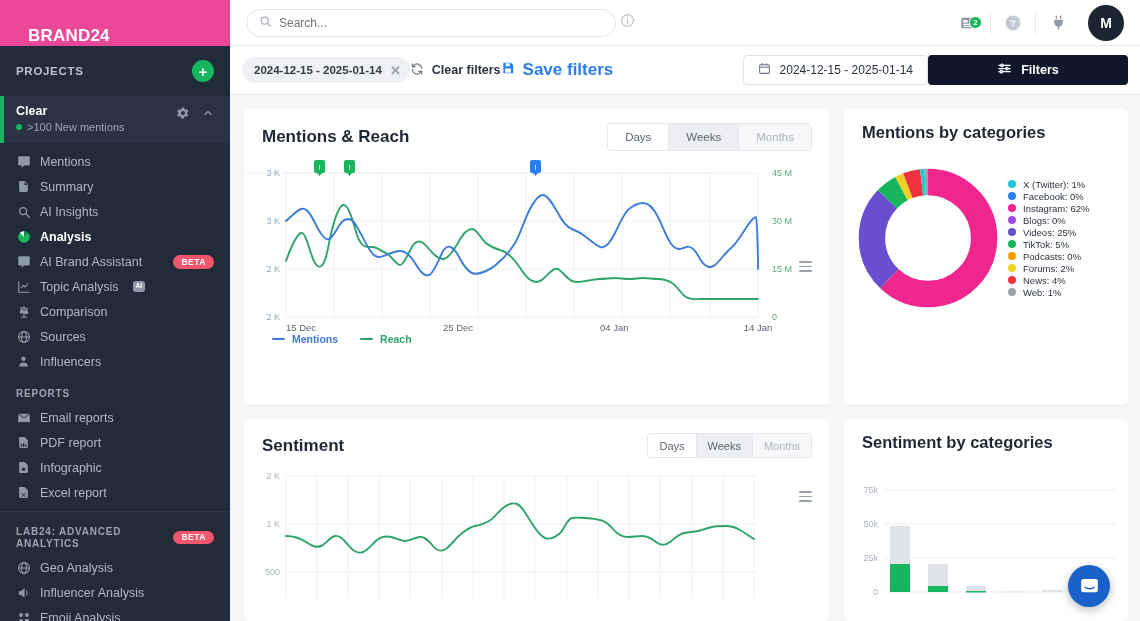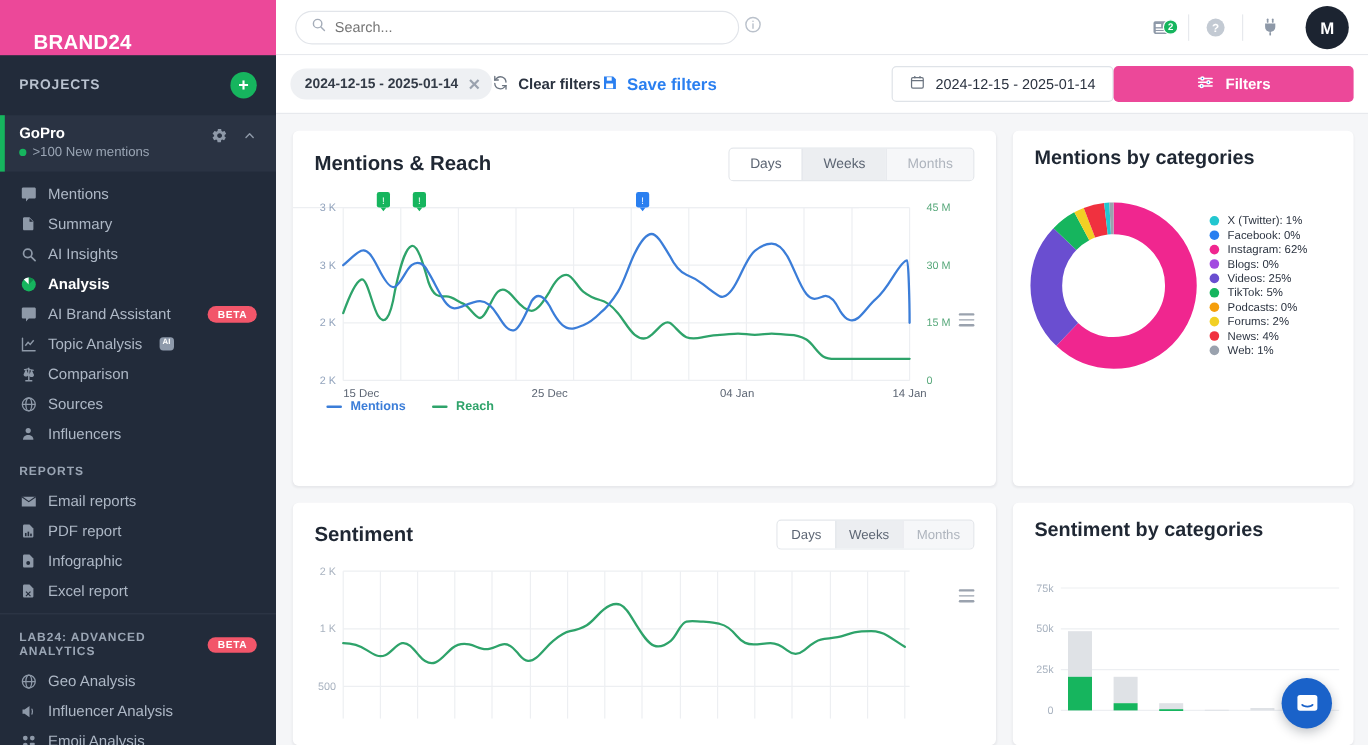--- a/index.html
+++ b/index.html
@@ -142,30 +142,30 @@
     padding: 0 9px 0 12px; font-size: 11.5px; color: #333b47; font-weight: bold;
     cursor: pointer;
   }
   .chip .x { color: #9aa2ae; font-size: 13px; line-height: 1; }
   .clear-filters {
     display: flex; align-items: center; gap: 8px;
     font-size: 12.5px; color: #2b3340; font-weight: bold; cursor: pointer;
   }
   .save-filters {
     display: flex; align-items: center; gap: 8px;
-    font-size: 14px; color: #2a7ff0; font-weight: bold; cursor: pointer;
+    font-size: 17px; color: #2a7ff0; font-weight: bold; cursor: pointer;
   }
   .datepicker {
     margin-left: auto;
     height: 30px; border: 1px solid #dfe3e8; border-radius: 4px; background: #fff;
     display: flex; align-items: center; gap: 9px; padding: 0 14px;
     font-size: 12px; color: #2b3340; cursor: pointer;
   }
   .filters-btn {
-    width: 200px; height: 30px; background: #ec4899; border-radius: 4px;
+    width: 200px; height: 30px; background: #0f172a; border-radius: 4px;
     display: flex; align-items: center; justify-content: center; gap: 9px;
     color: #fff; font-size: 12.5px; font-weight: bold; cursor: pointer;
   }
 
   .content {
     flex: 1; overflow: hidden;
     padding: 14px 12px 0 14px;
     display: grid;
     grid-template-columns: 586px 1fr;
     grid-template-rows: 296px auto;
@@ -241,21 +241,21 @@
       <span class="brand-text">BRAND24</span>
     </div>
 
     <div class="projects-row">
       <span class="projects-label">PROJECTS</span>
       <span class="add-btn">+</span>
     </div>
 
     <div class="project-row">
       <div>
-        <div class="project-name">GoPro</div>
+        <div class="project-name">Clear</div>
         <div class="project-sub">
           <span class="dot-green"></span>
           <span>&gt;100 New mentions</span>
         </div>
       </div>
       <div class="proj-actions">
         <span>
           <svg width="14" height="14" viewBox="0 0 24 24" fill="#8e99a8">
               <path d="M19.1 12.9c0-.3.1-.6.1-.9s0-.6-.1-.9l2-1.5c.2-.2.2-.4.1-.6l-1.9-3.3c-.1-.2-.4-.3-.6-.2l-2.4.9c-.5-.4-1-.7-1.6-.9l-.4-2.5c0-.2-.2-.4-.5-.4h-3.8c-.2 0-.4.2-.5.4l-.4 2.5c-.6.2-1.1.6-1.6.9l-2.4-.9c-.2-.1-.5 0-.6.2L2.1 9c-.1.2-.1.5.1.6l2 1.5c0 .3-.1.6-.1.9s0 .6.1.9l-2 1.5c-.2.2-.2.4-.1.6L4 18.3c.1.2.4.3.6.2l2.4-.9c.5.4 1 .7 1.6.9l.4 2.5c.1.2.2.4.5.4h3.8c.2 0 .4-.2.5-.4l.4-2.5c.6-.2 1.1-.6 1.6-.9l2.4.9c.2.1.5 0 .6-.2l1.9-3.3c.1-.2.1-.5-.1-.6l-2-1.5zM12 15.5c-1.9 0-3.5-1.6-3.5-3.5s1.6-3.5 3.5-3.5 3.5 1.6 3.5 3.5-1.6 3.5-3.5 3.5z"></path>
             </svg>

